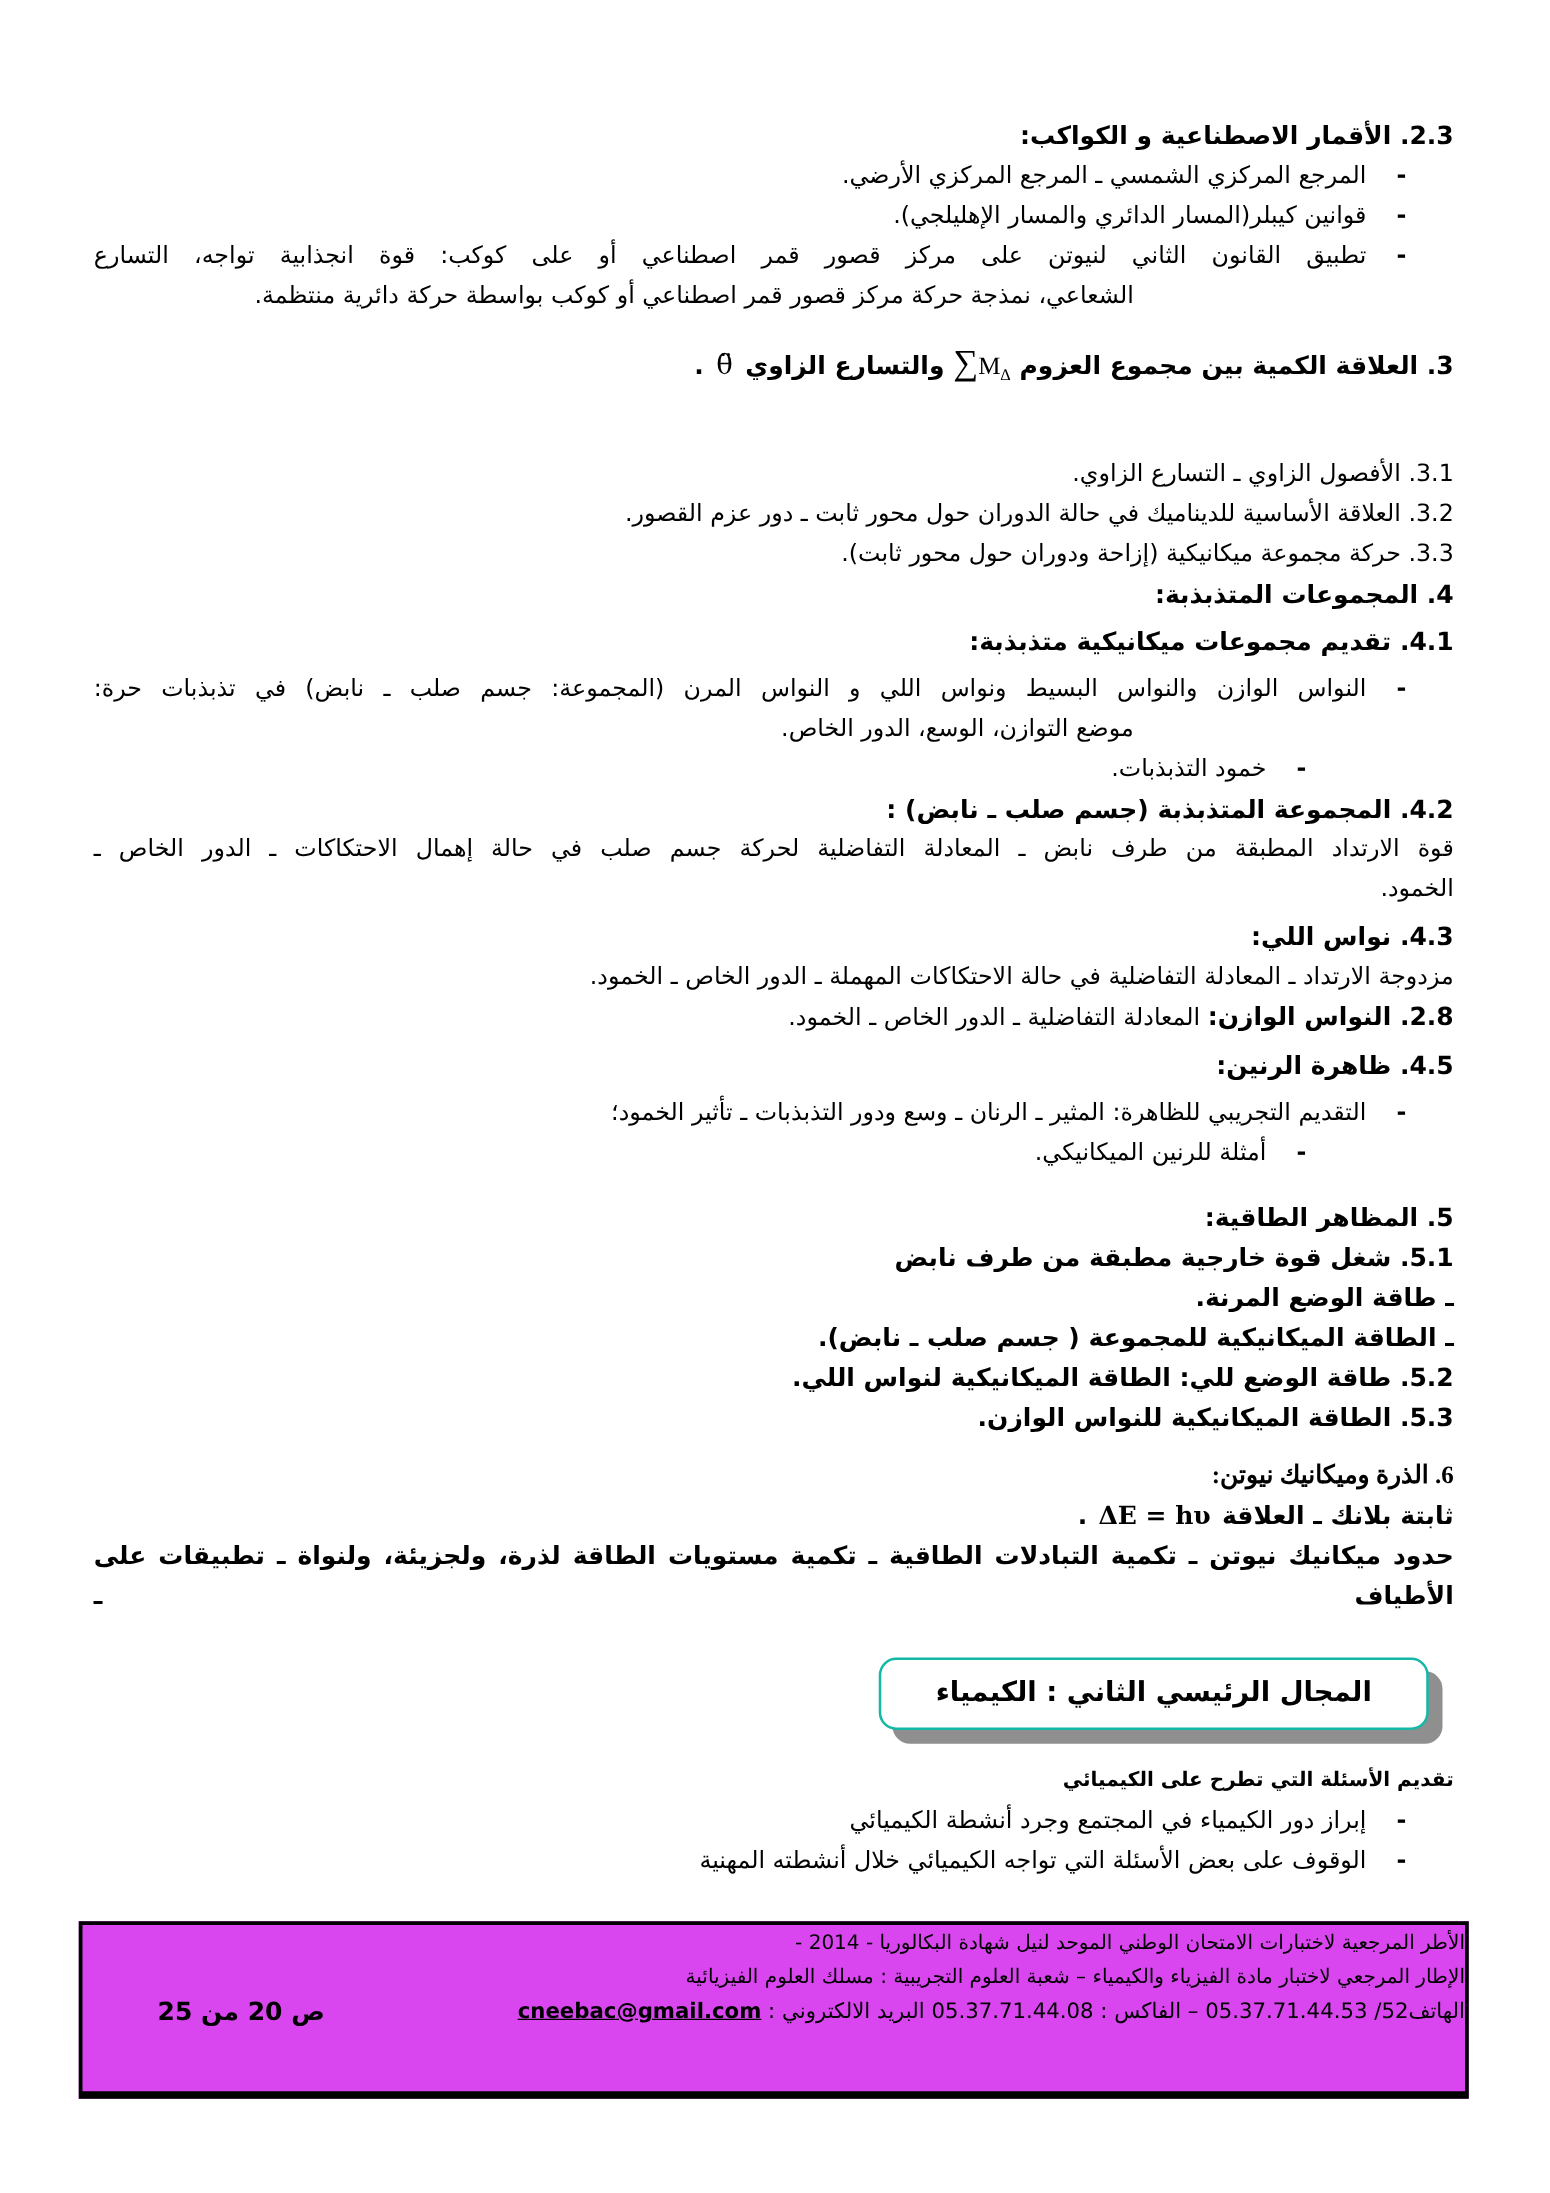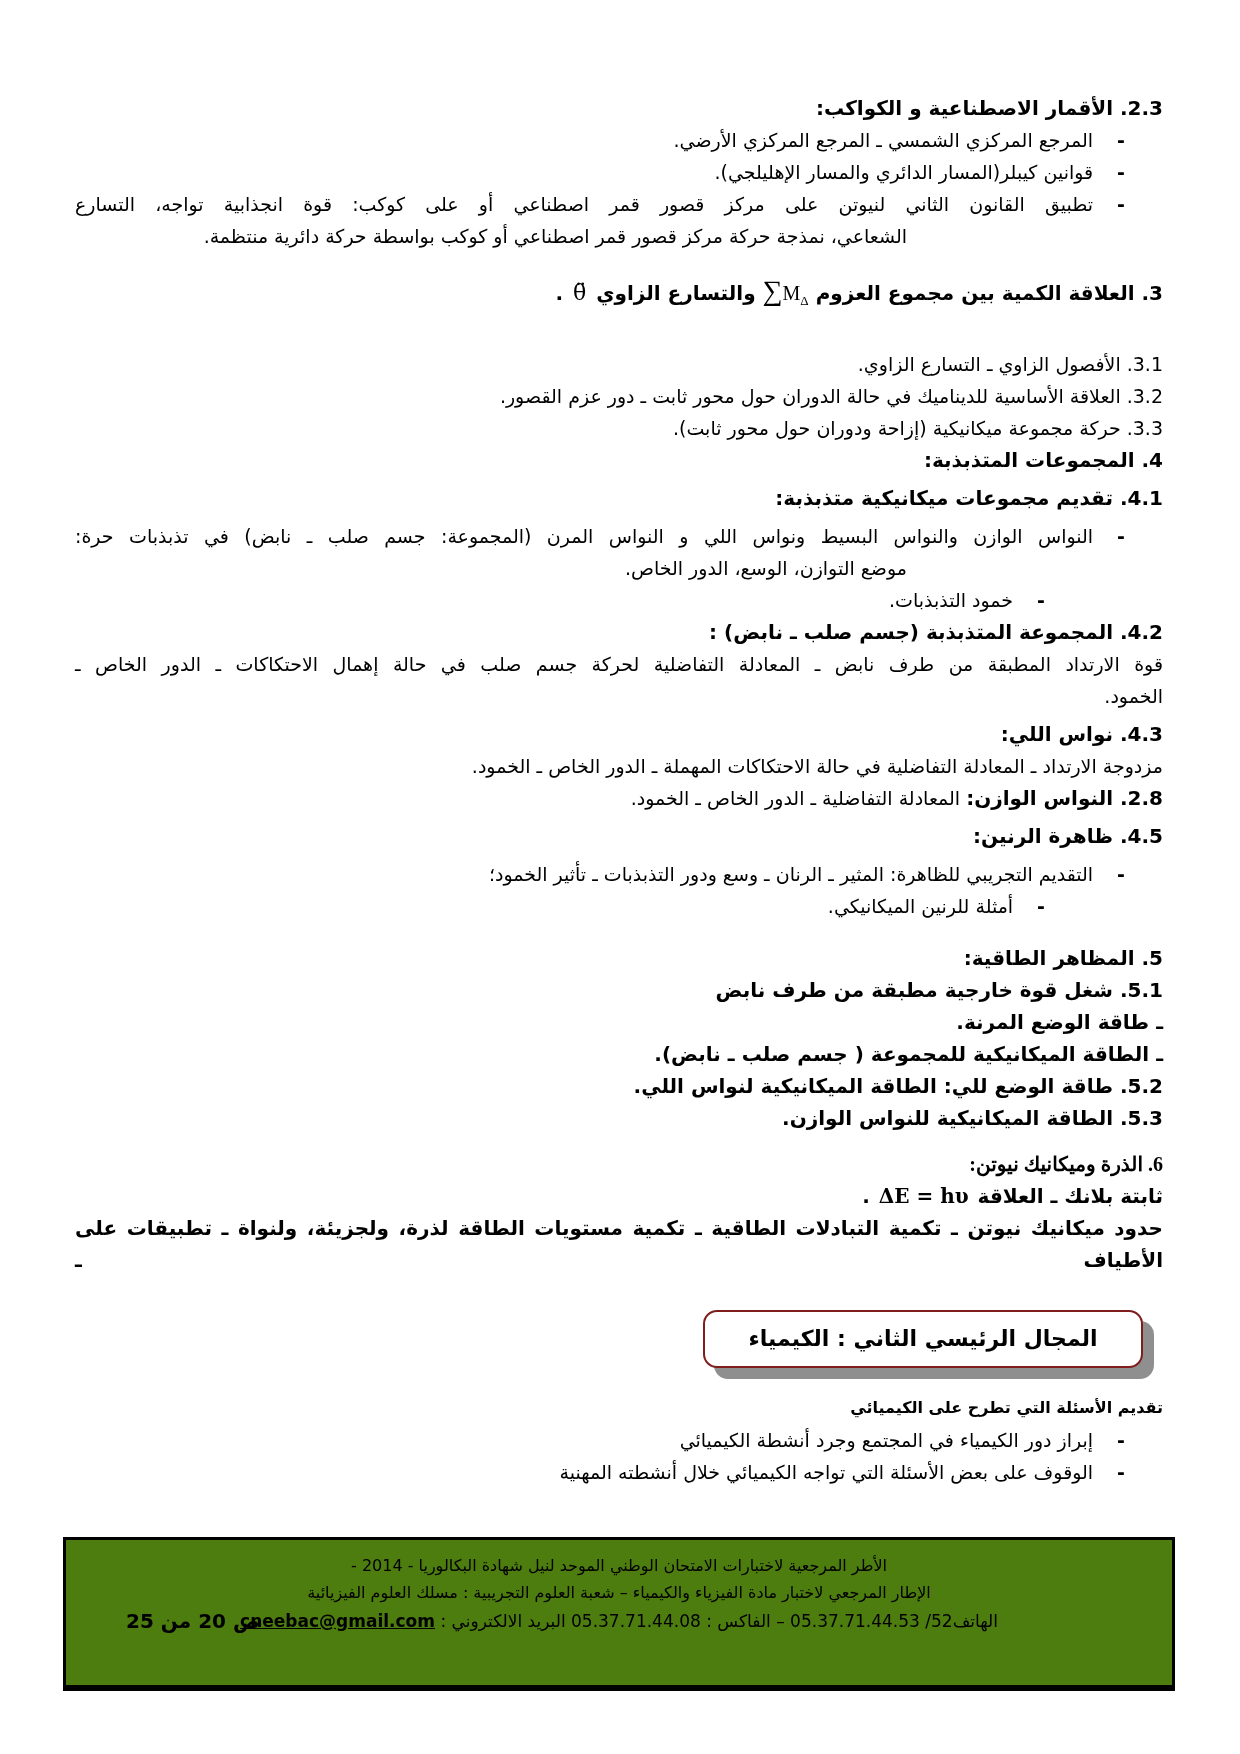--- a/index.html
+++ b/index.html
@@ -25,39 +25,39 @@
   .formline{line-height:46px;min-height:46px;margin-top:16px;}
   .eq{direction:ltr;unicode-bidi:isolate;display:inline-block;
       font-family:Liberation Serif, serif;font-weight:normal;}
   .eq .sigma{font-size:28px;}
   .eq .base{font-size:20px;}
   .eq sub{font-size:13px;}
   .theta{font-family:"DejaVu Serif",serif;font-size:22px;font-weight:normal;
          direction:ltr;unicode-bidi:isolate;display:inline-block;padding:0 3px;}
   .planck{direction:ltr;unicode-bidi:isolate;display:inline-block;
           font-family:"DejaVu Serif",serif;font-size:20px;padding:0 2px;}
-  .mt40{margin-top:24px;}
+  .mt40{margin-top:40px;}
   .mt20{margin-top:20px;}
   .mt14{margin-top:14px;font-family:Liberation Serif, serif;}
   .mt6{margin-top:6px;}
   
   .chembox{
     width:436px;height:54px;margin:34px 20px 0 0;
-    border:2px solid #7f1d1d;border-radius:14px;
+    border:2px solid #14b8a6;border-radius:14px;
     box-shadow:11px 11px 0 #8f8f8f;
     display:flex;align-items:center;justify-content:center;
     font-weight:bold;font-size:22px;background:#fff;
   }
   .intro-title{font-weight:bold;font-size:16px;margin-top:24px;}
   
   .footer{
     position:absolute;left:63px;right:65px;top:1537px;height:133px;
     border:3px solid #000;border-bottom-width:6px;
-    direction:rtl;text-align:center;
-    font-size:16px;line-height:27px;padding-top:12px;background:#4d7c0f;
+    direction:rtl;
+    font-size:16px;line-height:27px;padding-top:0;background:#d946ef;
   }
   .footer .l4{position:relative;font-size:17px;margin-top:2px;}
   .footer .email{font-weight:bold;text-decoration:underline;color:#000;}
   .footer .pagenum{
     position:absolute;left:60px;top:0;font-weight:bold;font-size:20px;
     direction:rtl;
   }
 </style>
 </head>
 <body>

